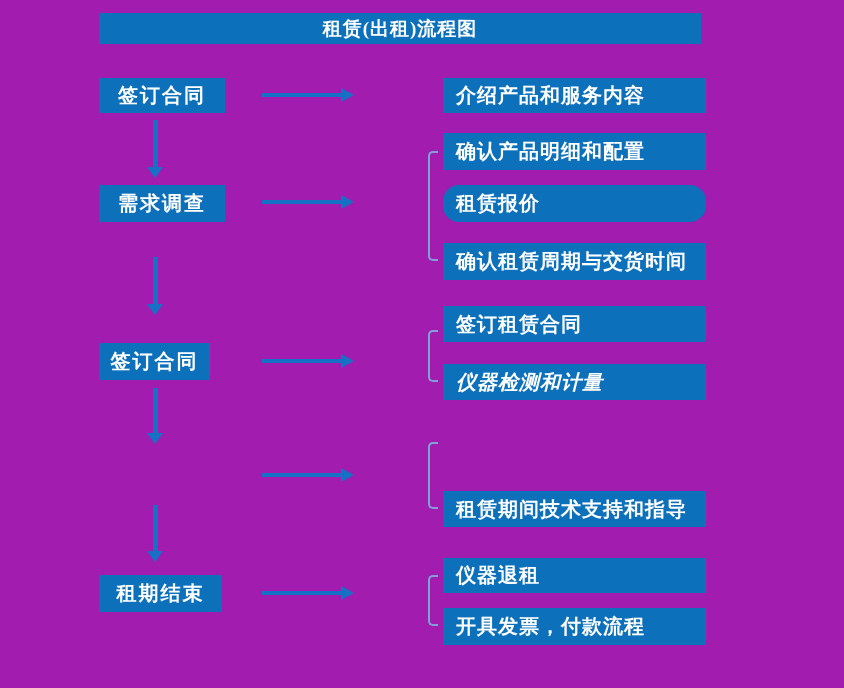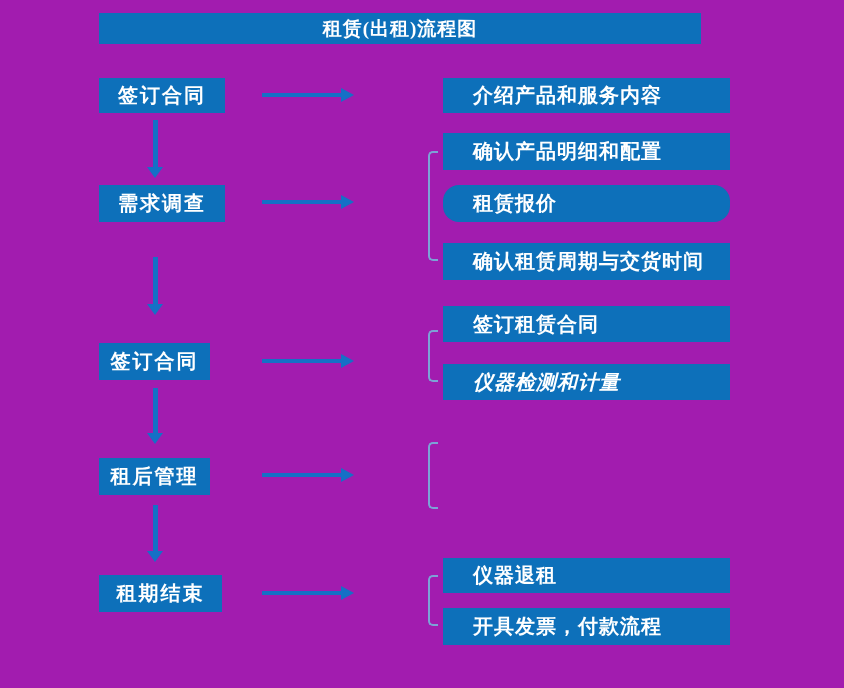--- a/index.html
+++ b/index.html
@@ -27,22 +27,22 @@
     display:flex;align-items:center;
     box-sizing:border-box;
     white-space:nowrap;
   }
   .box.left-col{
     left:99px;
     justify-content:center;
     letter-spacing:2px;
   }
   .box.right-col{
-    left:443px;width:287px;
-    padding-left:30px;
+    left:443px;width:263px;
+    padding-left:13px;
     letter-spacing:1px;
   }
   
   .harrow{
     position:absolute;
     left:262px;width:92px;height:14px;
     display:flex;align-items:center;
   }
   .harrow .shaft{flex:1;height:4px;background:var(--arrow-blue);}
   .harrow .head{
@@ -77,29 +77,29 @@
 </head>
 <body>
 
 <div id="canvas">
 
   <div class="titlebar">租赁(出租)流程图</div>
 
   <div class="box left-col" style="top:78px;width:126px;height:35px;">签订合同</div>
   <div class="box left-col" style="top:185px;width:126px;height:37px;">需求调查</div>
   <div class="box left-col" style="top:343px;width:111px;height:37px;">签订合同</div>
-  <div class="box left-col" style="top:458px;width:111px;height:37px;">租后管理</div>
   <div class="box left-col" style="top:575px;width:123px;height:37px;">租期结束</div>
 
   <div class="box right-col" style="top:78px;height:35px;">介绍产品和服务内容</div>
   <div class="box right-col" style="top:133px;height:37px;">确认产品明细和配置</div>
   <div class="box right-col" style="top:185px;height:37px;border-radius:16px;">租赁报价</div>
   <div class="box right-col" style="top:243px;height:37px;">确认租赁周期与交货时间</div>
   <div class="box right-col" style="top:306px;height:36px;">签订租赁合同</div>
   <div class="box right-col" style="top:364px;height:36px;font-style:italic;">仪器检测和计量</div>
+  <div class="box right-col" style="top:491px;height:36px;">租赁期间技术支持和指导</div>
   <div class="box right-col" style="top:558px;height:35px;">仪器退租</div>
   <div class="box right-col" style="top:608px;height:37px;">开具发票，付款流程</div>
 
   <div class="harrow" style="top:88px;">
       <div class="shaft"></div>
       <div class="head"></div>
     </div>
   <div class="harrow" style="top:195px;">
       <div class="shaft"></div>
       <div class="head"></div>

